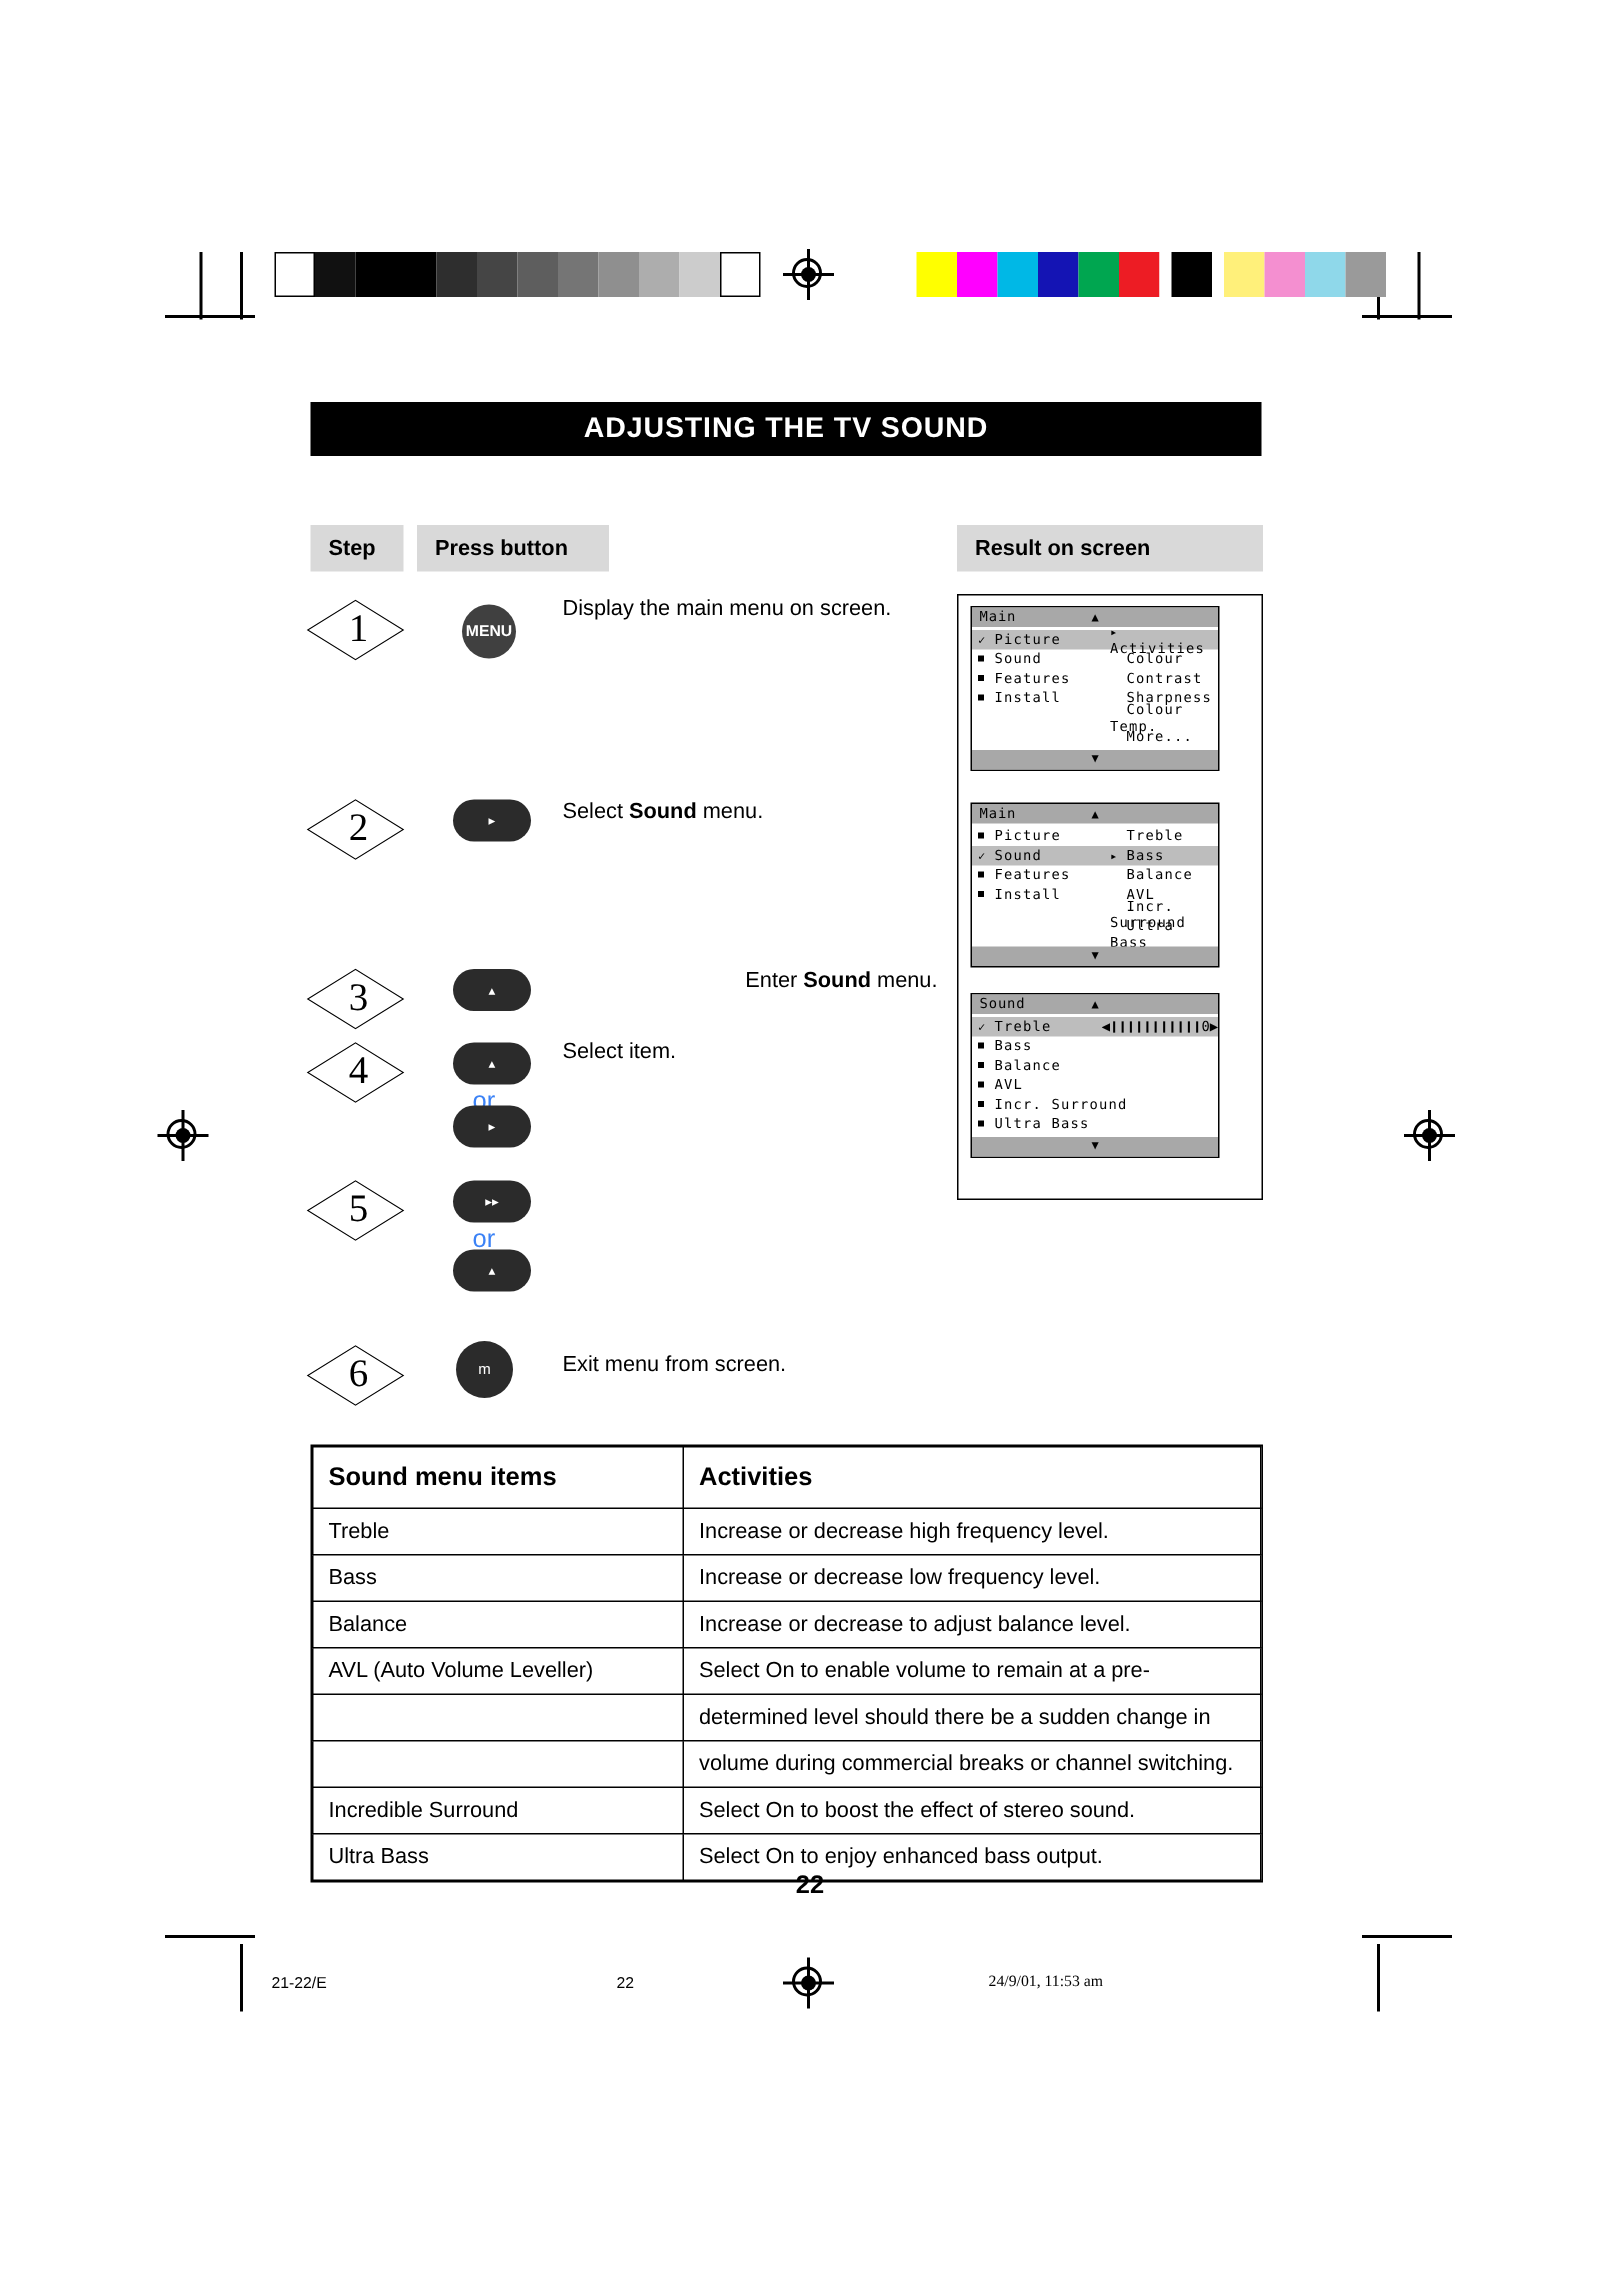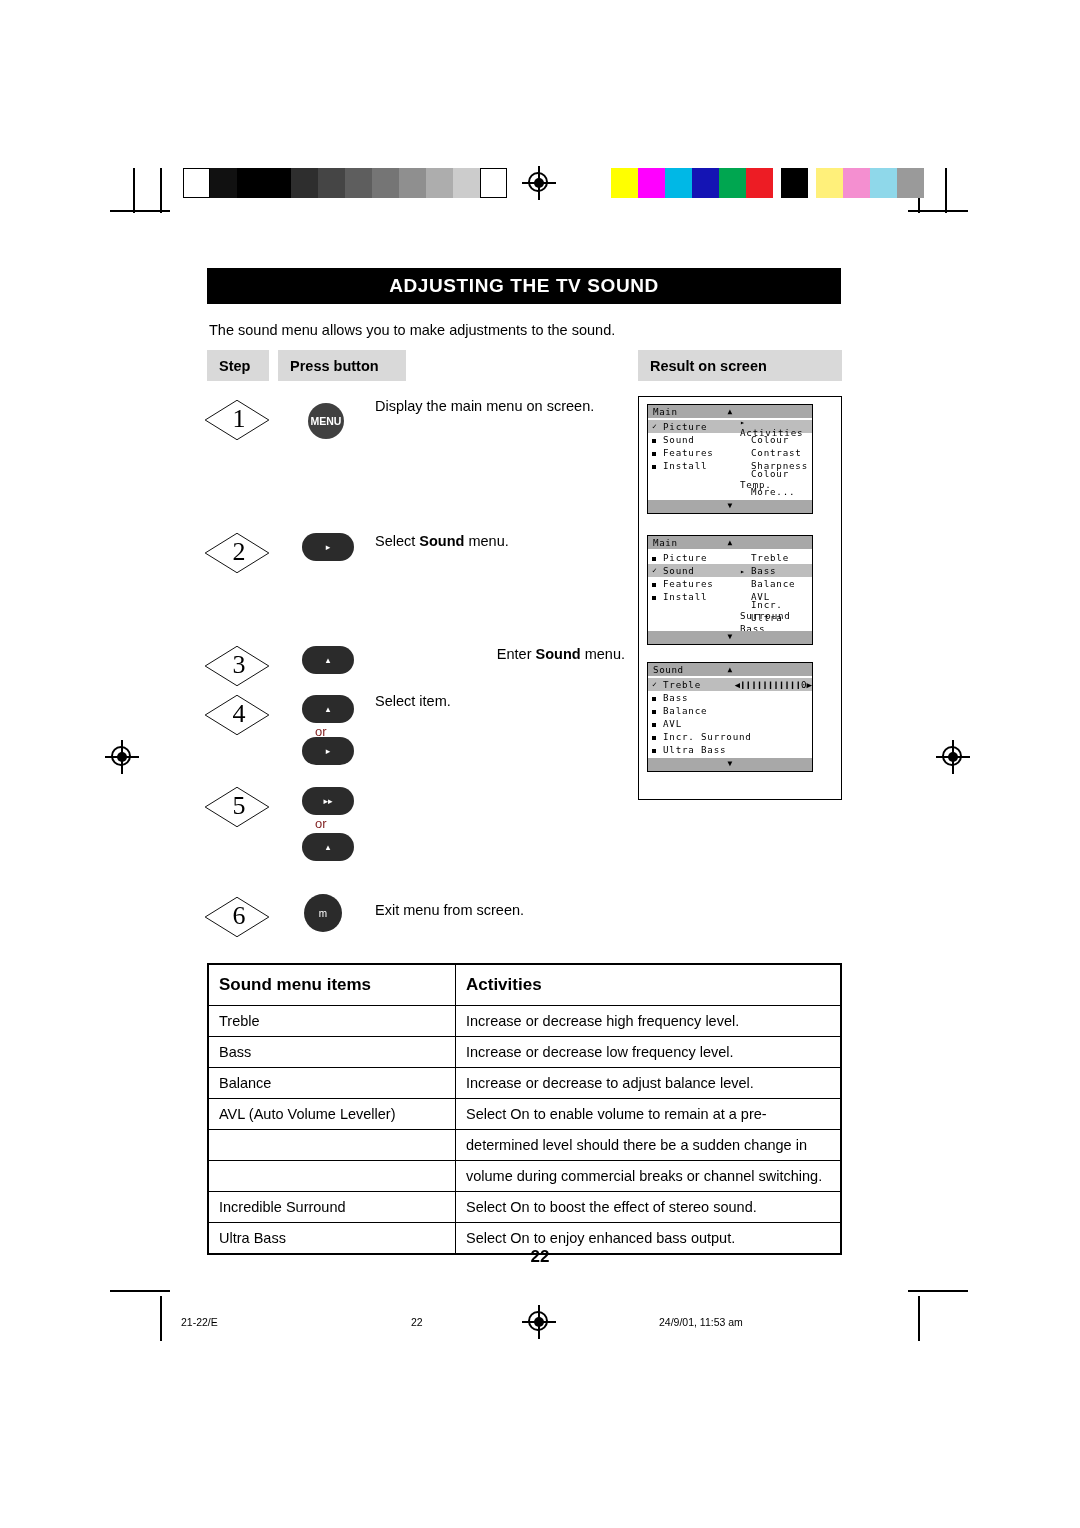--- a/index.html
+++ b/index.html
@@ -75,21 +75,21 @@
     display:flex; align-items:center; justify-content:center;
   }
   .btn.round {
     width:36px; height:36px; border-radius:50%;
     background:#404040; font-size:10.5px; font-weight:bold;
   }
   .btn.circ2 { width:38px; height:38px; border-radius:50%; background:#2b2b2b; }
   .btn .tiny { font-size:9px; }
 
   .or {
-    position:absolute; font-size:13px; color:#7f1d1d;
+    position:absolute; font-size:17px; color:#3b82f6;
   }
 
   .steptext {
     position:absolute; font-size:14.5px; color:#000; width:250px;
   }
   .steptext b { font-weight:bold; }
 
   
   .osd-outer {
     position:absolute; left:638px; top:396px; width:204px; height:404px;
@@ -212,21 +212,20 @@
     </div>
   <div class="reg" style="left:522px; top:1305px;">
       <div class="circ"></div>
       <div class="dot"></div>
     </div>
 
   <div class="title-bar">
     <span>ADJUSTING THE TV SOUND</span>
   </div>
 
-  <div class="intro">The sound menu allows you to make adjustments to the sound.</div>
 
   <div class="hdr" id="hdr-step">Step</div>
   <div class="hdr" id="hdr-press">Press button</div>
   <div class="hdr" id="hdr-result">Result on screen</div>
 
   <div class="stepnum" style="left:211px; top:398px;">
     <div class="dia"></div>
       <b>1</b>
   </div>
   <div class="btn round" style="left:308px; top:403px;">
@@ -483,15 +482,15 @@
         <td>Select On to enjoy enhanced bass output.</td>
       </tr>
     </tbody>
       </table>
   </div>
 
   <div class="pageno">22</div>
 
   <div class="foot" style="left:181px; top:1316px;">21-22/E</div>
   <div class="foot" style="left:411px; top:1316px;">22</div>
-  <div class="foot" style="left:659px; top:1316px;">24/9/01, 11:53 am</div>
+  <div class="foot" style="left:659px; top:1316px;font-family:Liberation Serif, serif;">24/9/01, 11:53 am</div>
 
 </div>
 
 </body></html>

